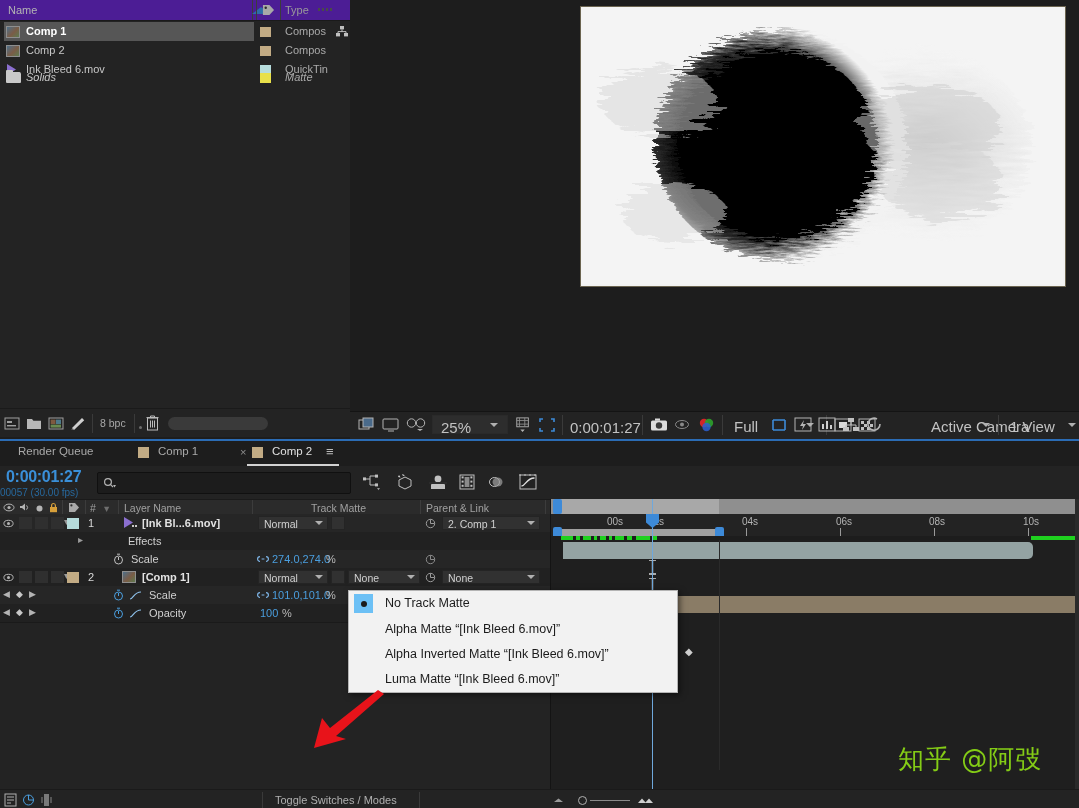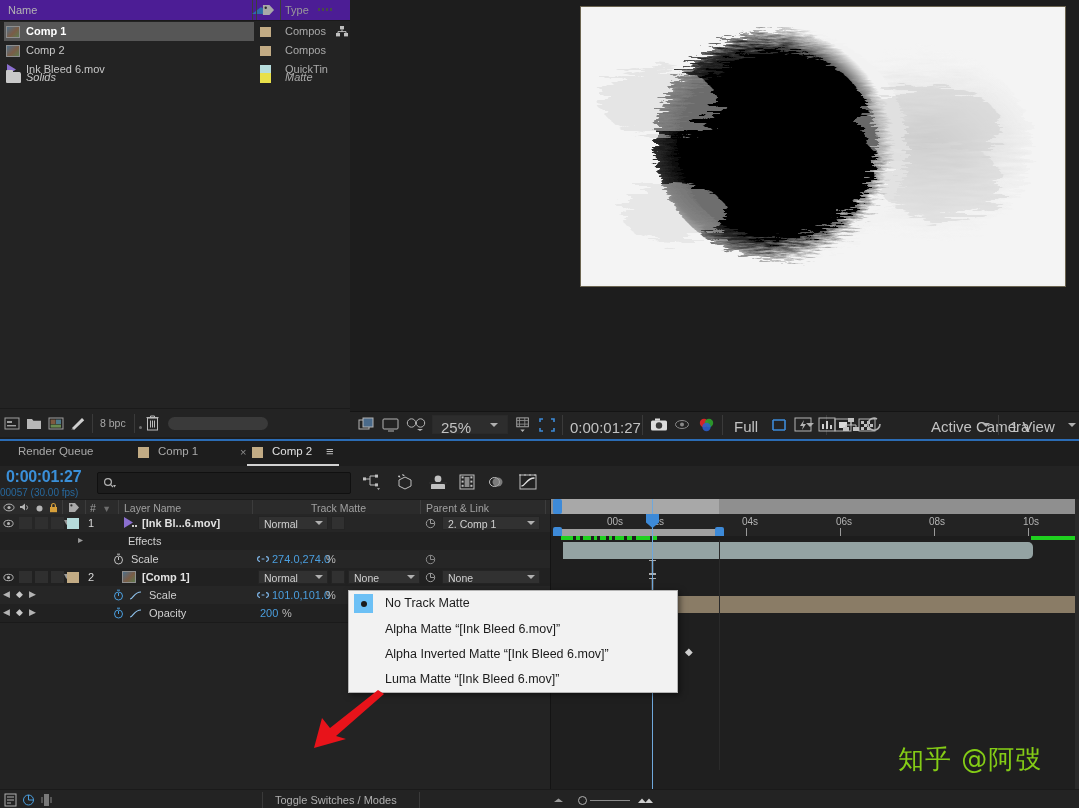--- a/index.html
+++ b/index.html
@@ -589,21 +589,21 @@
     <span class="abs" style="left:16px;top:3px;color:#c8c8c8;font-size:9px;">◆</span>
     <span class="abs" style="left:29px;top:3px;color:#b4b4b4;font-size:9px;">▶</span>
     <svg class="abs" style="left:113px;top:3px;width:11px;height:12px;" viewBox="0 0 11 12">
       <circle cx="5.5" cy="7" r="4" fill="none" stroke="#4a9ede"></circle>
         <path d="M5.5 4v3M4 1.2h3" stroke="#4a9ede"></path>
     </svg>
     <svg class="abs" style="left:129px;top:4px;width:13px;height:11px;" viewBox="0 0 13 11">
       <path d="M1 9C4 9 5 2 12 2" stroke="#8fc2ec" fill="none" stroke-width="1.2"></path>
     </svg>
     <span class="lr-prop" style="left:149px;">Opacity</span>
-    <span class="lr-val" style="left:260px;">200</span>
+    <span class="lr-val" style="left:260px;">100</span>
     <span class="abs" style="left:282px;top:3px;color:#b8b8b8;font-size:11px;">%</span>
   </div>
 
   <div class="vline abs" style="left:550px;top:58px;width:2px;height:290px;"></div>
 
   <div id="tl-graph">
     <div id="wa-bar">
       <div id="wa-inner" style="left:8px;width:160px;background:#a8a8a8;"></div>
       <div class="wa-handle" style="left:2px;"></div>
     </div>

